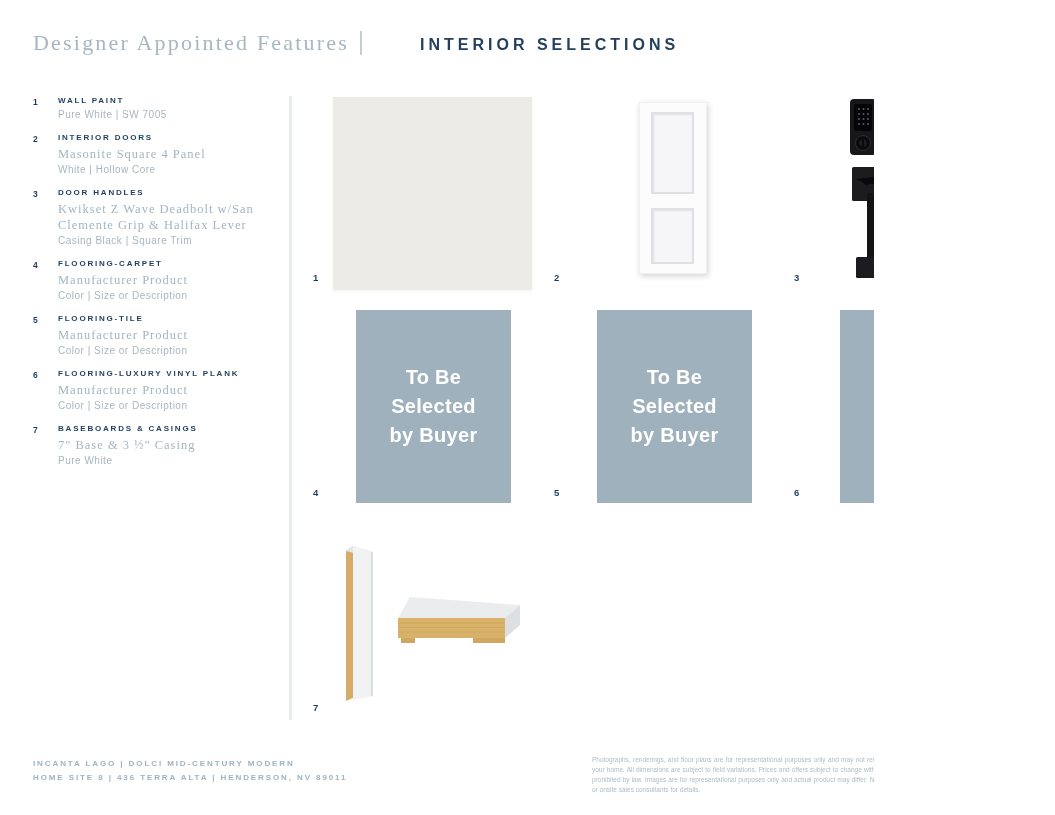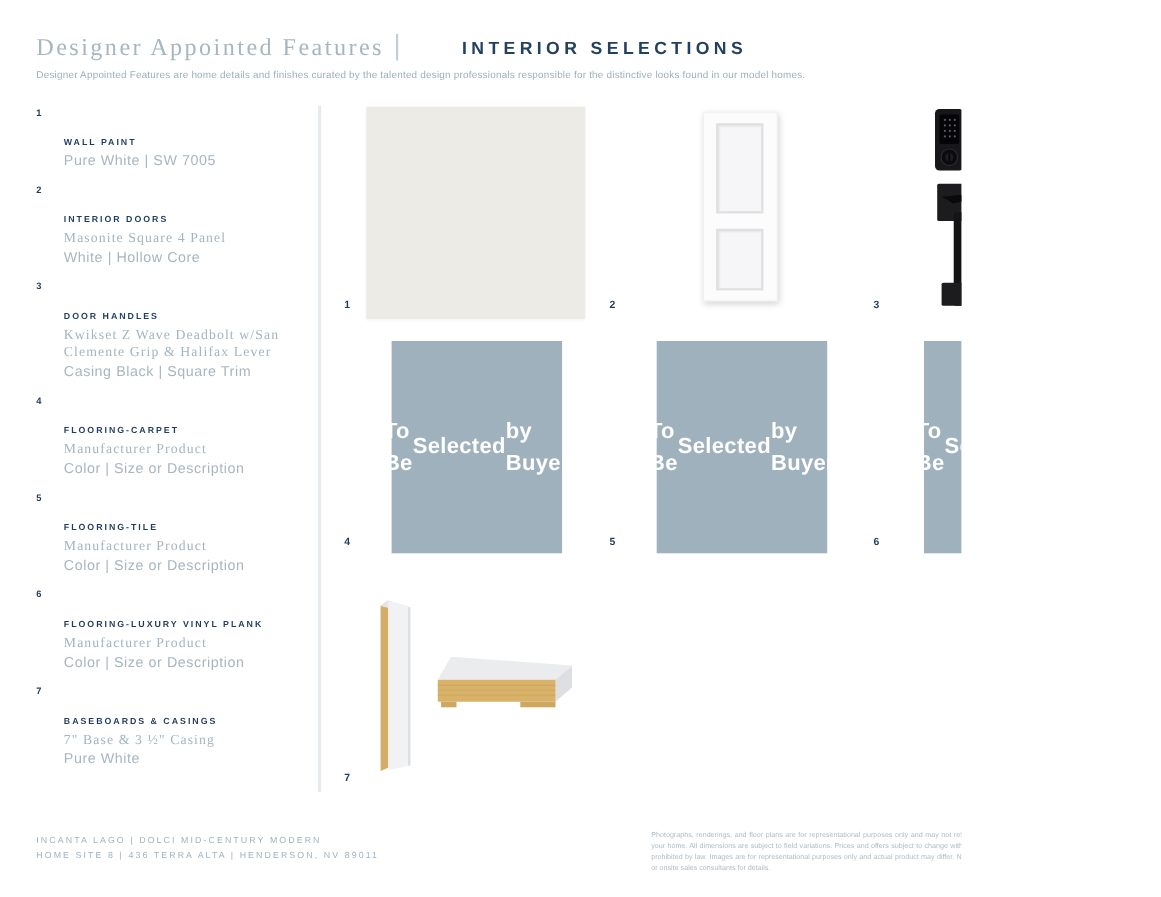--- a/index.html
+++ b/index.html
@@ -12,67 +12,66 @@
   .title-row { display:flex; align-items:center; }
   .title-serif { font-family:"Liberation Serif", serif; font-size:22px; letter-spacing:2.2px; color:#a6b7c2; font-weight:400; white-space:nowrap; }
   .title-sep { display:inline-block; width:2px; height:24px; background:#c2cdd6; margin:0 13px 0 11px; }
   .title-caps { font-size:16px; letter-spacing:4px; color:#23405e; font-weight:600; white-space:nowrap; padding-top:3px;margin-left:45px; }
   .subtitle { margin-top:7px; font-size:9px; letter-spacing:0.2px; color:#9db0bd; }
 
   
   .features { position:absolute; left:33px; top:96px; width:245px; }
   .feat { display:flex; margin-bottom:13px; }
   .feat-num { width:25px; font-size:8.5px; font-weight:700; color:#1e3c5f; letter-spacing:1px; padding-top:1px; }
-  .feat-body { flex:1;margin-top:29px; }
+  .feat-body { flex:1; }
   .feat-head { font-size:8px; font-weight:700; letter-spacing:1.8px; color:#1e3c5f; margin-bottom:4px; }
   .feat-name { font-family:"Liberation Serif", serif; font-size:12.5px; line-height:16px; letter-spacing:1px; color:#a3b5c1; }
-  .feat-detail { font-size:13px; letter-spacing:0.5px; color:#a9b6c0; margin-top:2px; }
+  .feat-detail { font-size:10px; letter-spacing:0.5px; color:#a9b6c0; margin-top:2px; }
 
   
   .vdivider { position:absolute; left:289px; top:96px; width:3px; height:624px; background:#e6ebef; }
 
   
   .swatch { position:absolute; left:333px; top:97px; width:199px; height:193px; background:#edebe5; box-shadow:0 1px 3px rgba(0,0,0,0.06); }
 
   .door-cell { position:absolute; left:574px; top:97px; width:198px; height:193px; display:flex; justify-content:center; }
   .door { position:relative; width:68px; height:172px; margin-top:5px; background:#fcfcfd; box-shadow:1px 2px 6px rgba(0,0,0,0.18); border:1px solid #f0f0f2; }
   .door-panel { position:absolute; left:11px; width:43px; border:2px solid #e0e0e3; background:#f6f6f8; box-shadow:inset 1px 1px 2px rgba(0,0,0,0.08); }
   .door-panel.top { top:9px; height:82px; }
   .door-panel.bottom { top:105px; height:56px; }
 
   .hardware-cell { position:absolute; left:814px; top:97px; width:199px; height:193px; }
 
-  .tbsb { position:absolute; width:155px; height:193px; background:#9fb1bc; display:flex; flex-direction:row; align-items:center; justify-content:center; }
+  .tbsb { position:absolute; width:155px; height:193px; background:#9fb1bc; display:flex; flex-direction:column; align-items:center; justify-content:center; }
   .tbsb span { color:#ffffff; font-size:20px; font-weight:700; line-height:29px; letter-spacing:0.3px; }
   .tbsb.b4 { left:356px; top:310px; }
   .tbsb.b5 { left:597px; top:310px; }
   .tbsb.b6 { left:840px; top:310px; width:154px; }
 
   .base-cell { position:absolute; left:333px; top:540px; width:199px; height:165px; }
 
   .gal-num { position:absolute; font-size:9.5px; font-weight:700; color:#1e3c5f; }
 
   
   .foot-left { position:absolute; left:33px; top:757px; }
-  .foot-left div { font-size:8px; font-weight:400; letter-spacing:1.9px; color:#9fb3c2; line-height:14px; }
+  .foot-left div { font-size:8px; font-weight:700; letter-spacing:1.9px; color:#9fb3c2; line-height:14px; }
   .disclaimer { position:absolute; left:592px; top:755px; width:399px; font-size:6.5px; line-height:10px; color:#aebcc7; text-align:justify; }
   .eho { position:absolute; left:999px; top:756px; width:30px; height:32px; }
 </style>
 </head>
 <body>
 
 <div class="page">
 
   <div class="hdr">
     <div class="title-row">
       <span class="title-serif">Designer Appointed Features</span>
       <span class="title-sep"></span>
       <span class="title-caps">INTERIOR SELECTIONS</span>
     </div>
-    <p class="subtitle">Designer Appointed Features are home details and finishes curated by the talented design professionals responsible for the distinctive looks found in our model homes.</p>
   </div>
 
   <div class="features">
 
     <div class="feat">
       <div class="feat-num">1</div>
       <div class="feat-body">
         <div class="feat-head">WALL PAINT</div>
         <div class="feat-detail">Pure White  |  SW 7005</div>
       </div>

